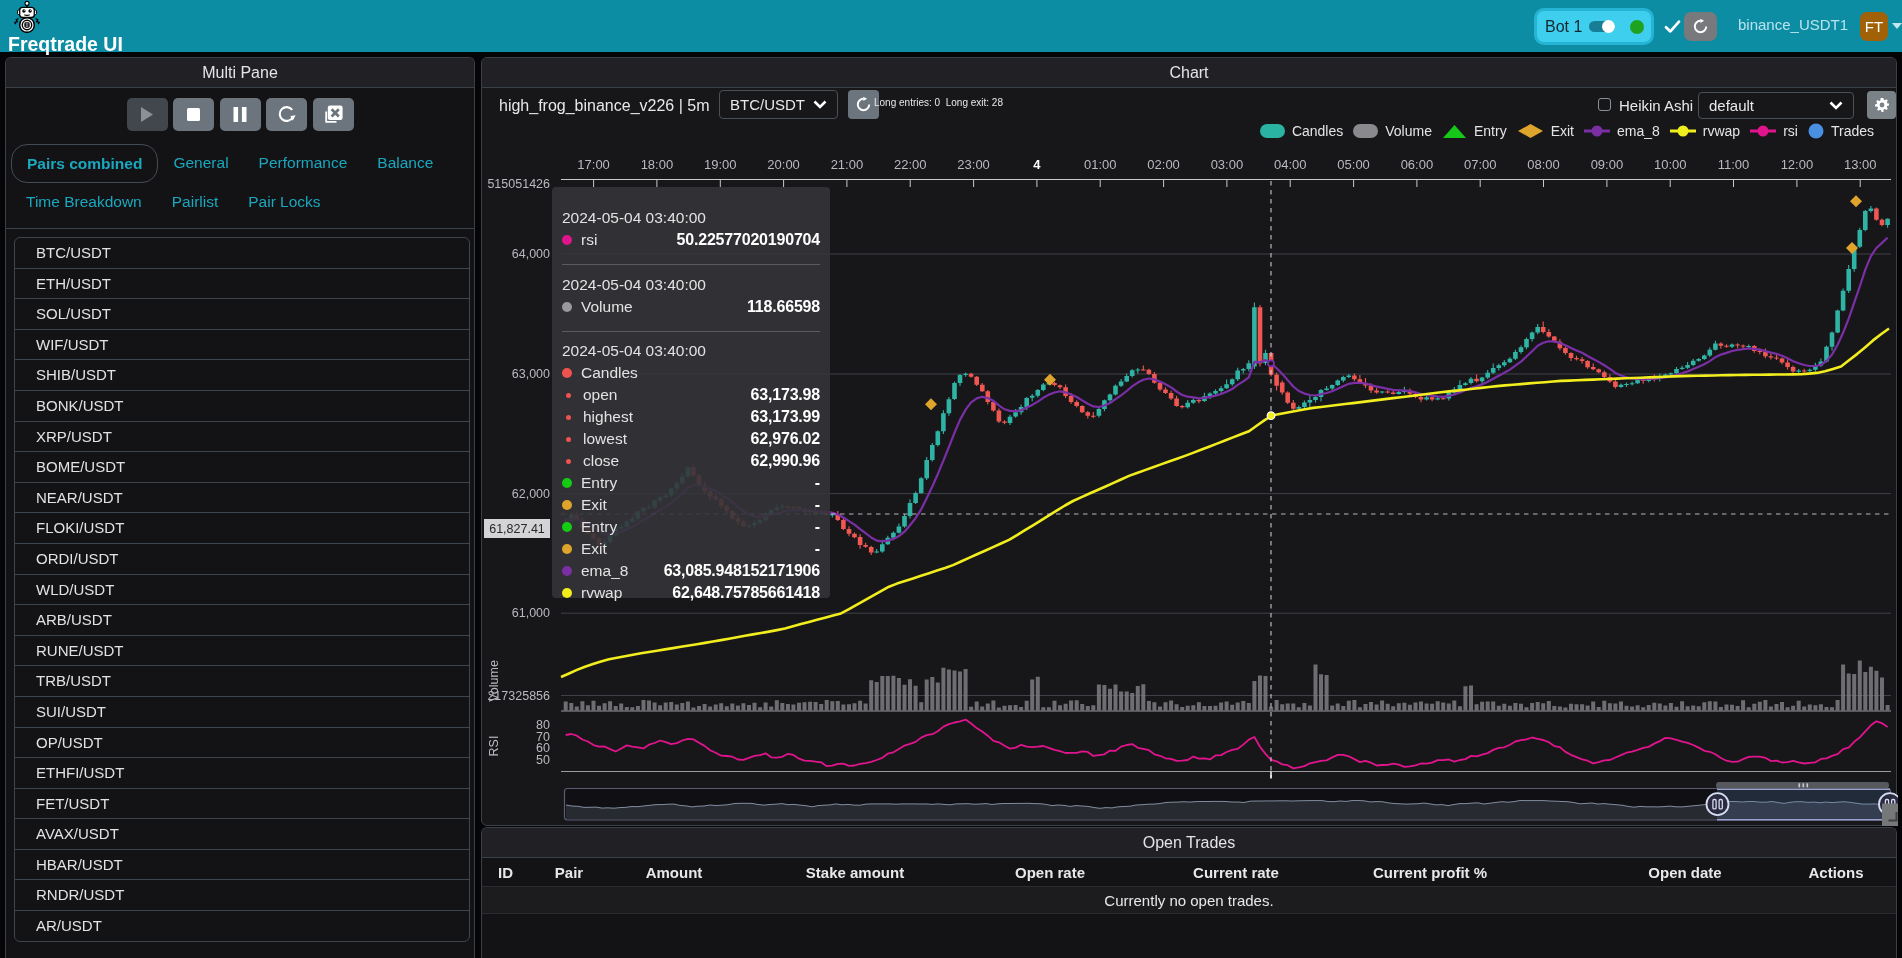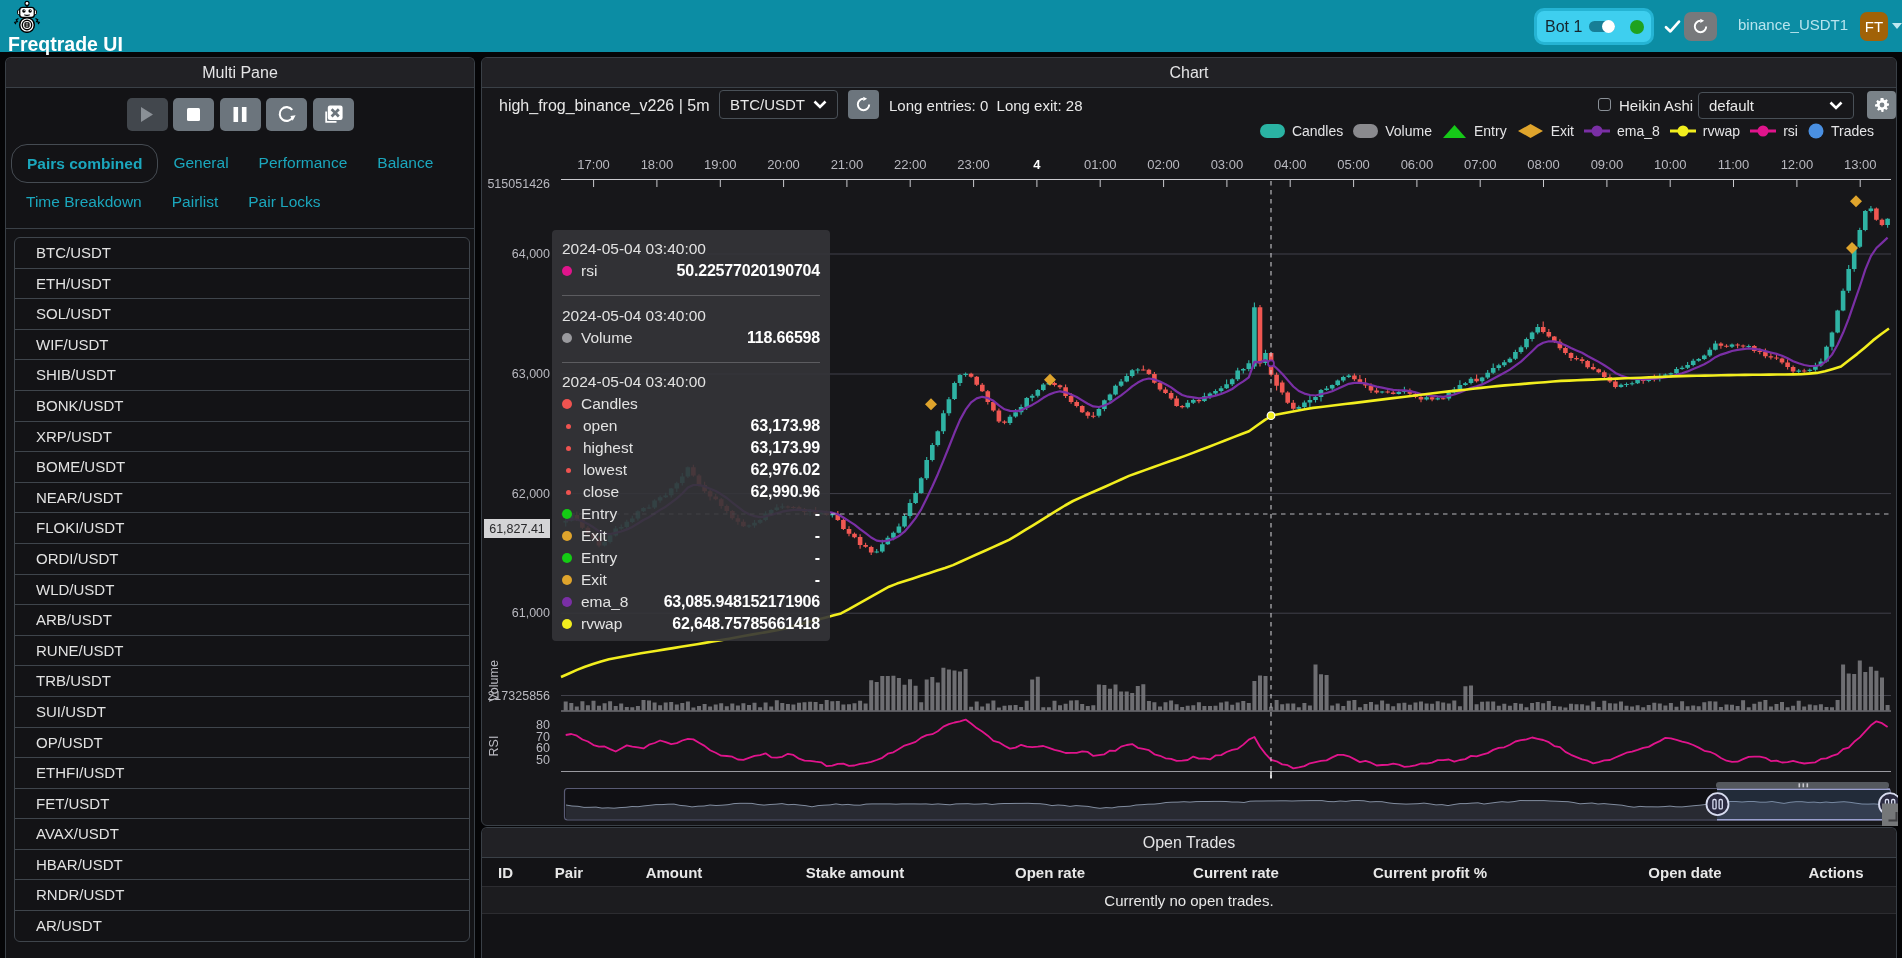--- a/index.html
+++ b/index.html
@@ -23,21 +23,21 @@
 #plist { position:absolute; left:8px; top:179px; width:456px; border:1px solid #3f454c; border-radius:6px; background:#131316; }
 .prow { height:30.6px; line-height:30.6px; padding-left:21px; color:#e2e2e2; font-size:15px; border-top:1px solid #3f454c; }
 .prow:first-child { border-top:none; height:29.6px; line-height:29.6px; }
 
 #subhead { position:absolute; left:0; top:31px; width:1414px; height:52px; }
 .sel { position:absolute; height:29px; border:1px solid #495057; border-radius:4px; color:#e8e8e8; font-size:15px; display:flex; align-items:center; padding:0 10px; justify-content:space-between; }
 .gbtn { position:absolute; background:#6c757d; border-radius:4px; display:flex; align-items:center; justify-content:center; }
 #legend { position:absolute; right:22px; top:34px; display:flex; align-items:center; gap:10px; color:#e4e4e6; font-size:14px; }
 #legend .it { display:flex; align-items:center; gap:7px; }
 
-#tooltip { position:absolute; left:552px; top:187px; width:278px; height:411px; background:rgba(52,52,56,0.9); border-radius:4px; padding:8px 10px; color:#e2e2e2; font-size:15.5px; z-index:20;margin-top:43px; }
+#tooltip { position:absolute; left:552px; top:187px; width:278px; height:411px; background:rgba(52,52,56,0.9); border-radius:4px; padding:20px 10px; color:#e2e2e2; font-size:15.5px; z-index:20; }
 .tdate { height:22px; line-height:22px; }
 .trow { height:22px; line-height:22px; display:flex; justify-content:space-between; align-items:center; }
 .tl { display:flex; align-items:center; }
 .dt { display:inline-block; border-radius:50%; margin-right:9px; }
 .lbl { }
 .tv { font-weight:bold; color:#fff; font-size:16px; letter-spacing:-0.2px; }
 .tdiv { border-top:1px solid #5c5c60; margin:13px 0 8.5px 0; }
 .trow .tl .dt[style*="width:5px"] { margin-left:2px; margin-right:12px; }
 
 #ptag { position:absolute; left:484px; top:519px; width:66px; height:19px; background:#d4d4d6; color:#28282a; font-size:12.5px; display:flex; align-items:center; justify-content:center; z-index:25; }
@@ -186,21 +186,21 @@
             <path d="M1.5 1.5 L7 7 L12.5 1.5" fill="none" stroke="#fff" stroke-width="2.6"></path>
           </svg></div>
       <div class="gbtn" style="left:366px;top:1px;width:31px;height:29px">
           <svg width="17" height="17" viewBox="0 0 17 17">
             <g fill="none" stroke="#fff" stroke-width="1.9">
               <path d="M14.2 8.5 A5.7 5.7 0 1 1 8.5 2.8"></path>
             </g>
             <path d="M8.3 0.7 L12.1 2.85 L8.3 5.1 Z" fill="#fff"></path>
           </svg>
         </div>
-      <div style="position:absolute;left:407px;top:8px;color:#e8e8e8;font-size:15px">Long entries: 0&nbsp; Long exit: 28</div>
+      <div style="position:absolute;left:392px;top:8px;color:#e8e8e8;font-size:10px">Long entries: 0&nbsp; Long exit: 28</div>
       <div style="position:absolute;left:1116px;top:9px;width:13px;height:13px;border:1.5px solid #8a9097;border-radius:3px"></div>
       <div style="position:absolute;left:1137px;top:8px;color:#e8e8e8;font-size:15px">Heikin Ashi</div>
       <div class="sel" style="left:1216px;top:3px;width:156px;height:27px">default <svg width="14" height="9" viewBox="0 0 14 9">
             <path d="M1.5 1.5 L7 7 L12.5 1.5" fill="none" stroke="#fff" stroke-width="2.6"></path>
           </svg></div>
       <div class="gbtn" style="left:1385px;top:2px;width:29px;height:28px;background:#7a8288">
           <svg width="16" height="16" viewBox="0 0 16 16">
             <path fill="#fff" d="M9.4 1l.4 1.8 1.1.45 1.6-1 1.3 1.3-1 1.6.45 1.1L15 6.6v1.9l-1.8.4-.45 1.1 1 1.6-1.3 1.3-1.6-1-1.1.45L9.4 15H7.5l-.4-1.8-1.1-.45-1.6 1-1.3-1.3 1-1.6-.45-1.1L1 9.4V7.5l1.8-.4.45-1.1-1-1.6 1.3-1.3 1.6 1 1.1-.45L6.6 1z"></path>
             <circle cx="8" cy="8" r="2.4" fill="#7a8288"></circle>
           </svg>

